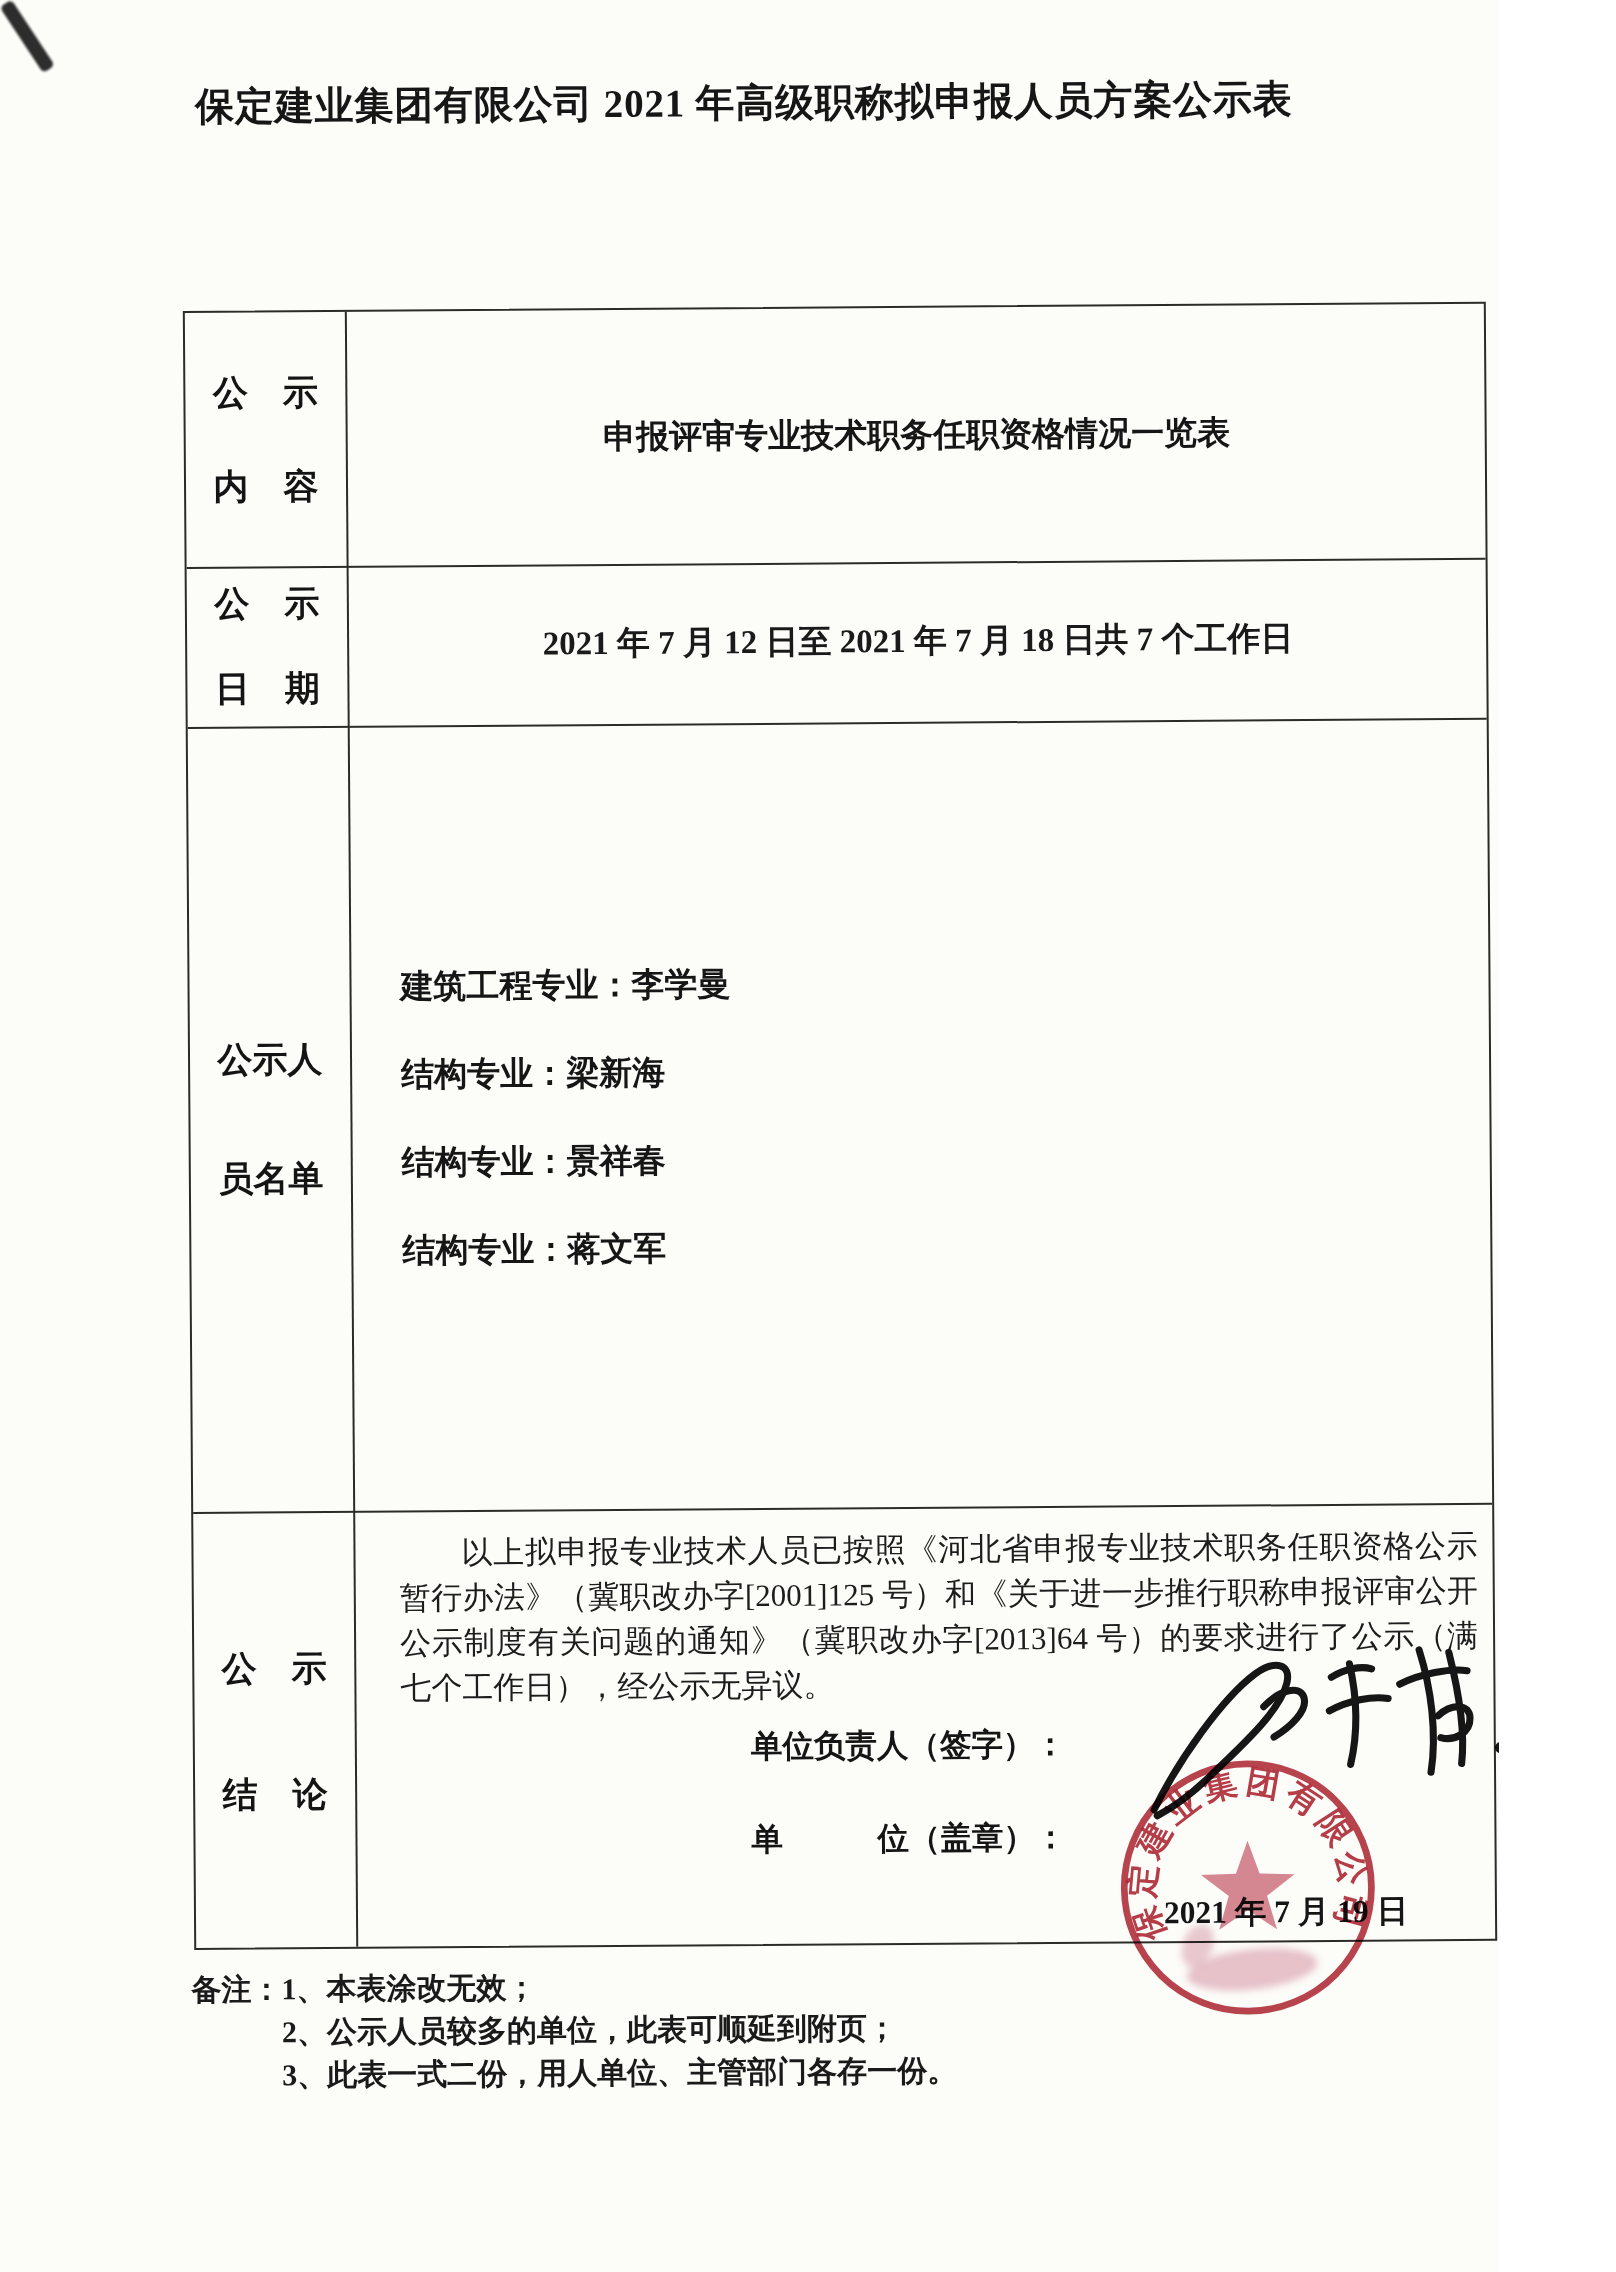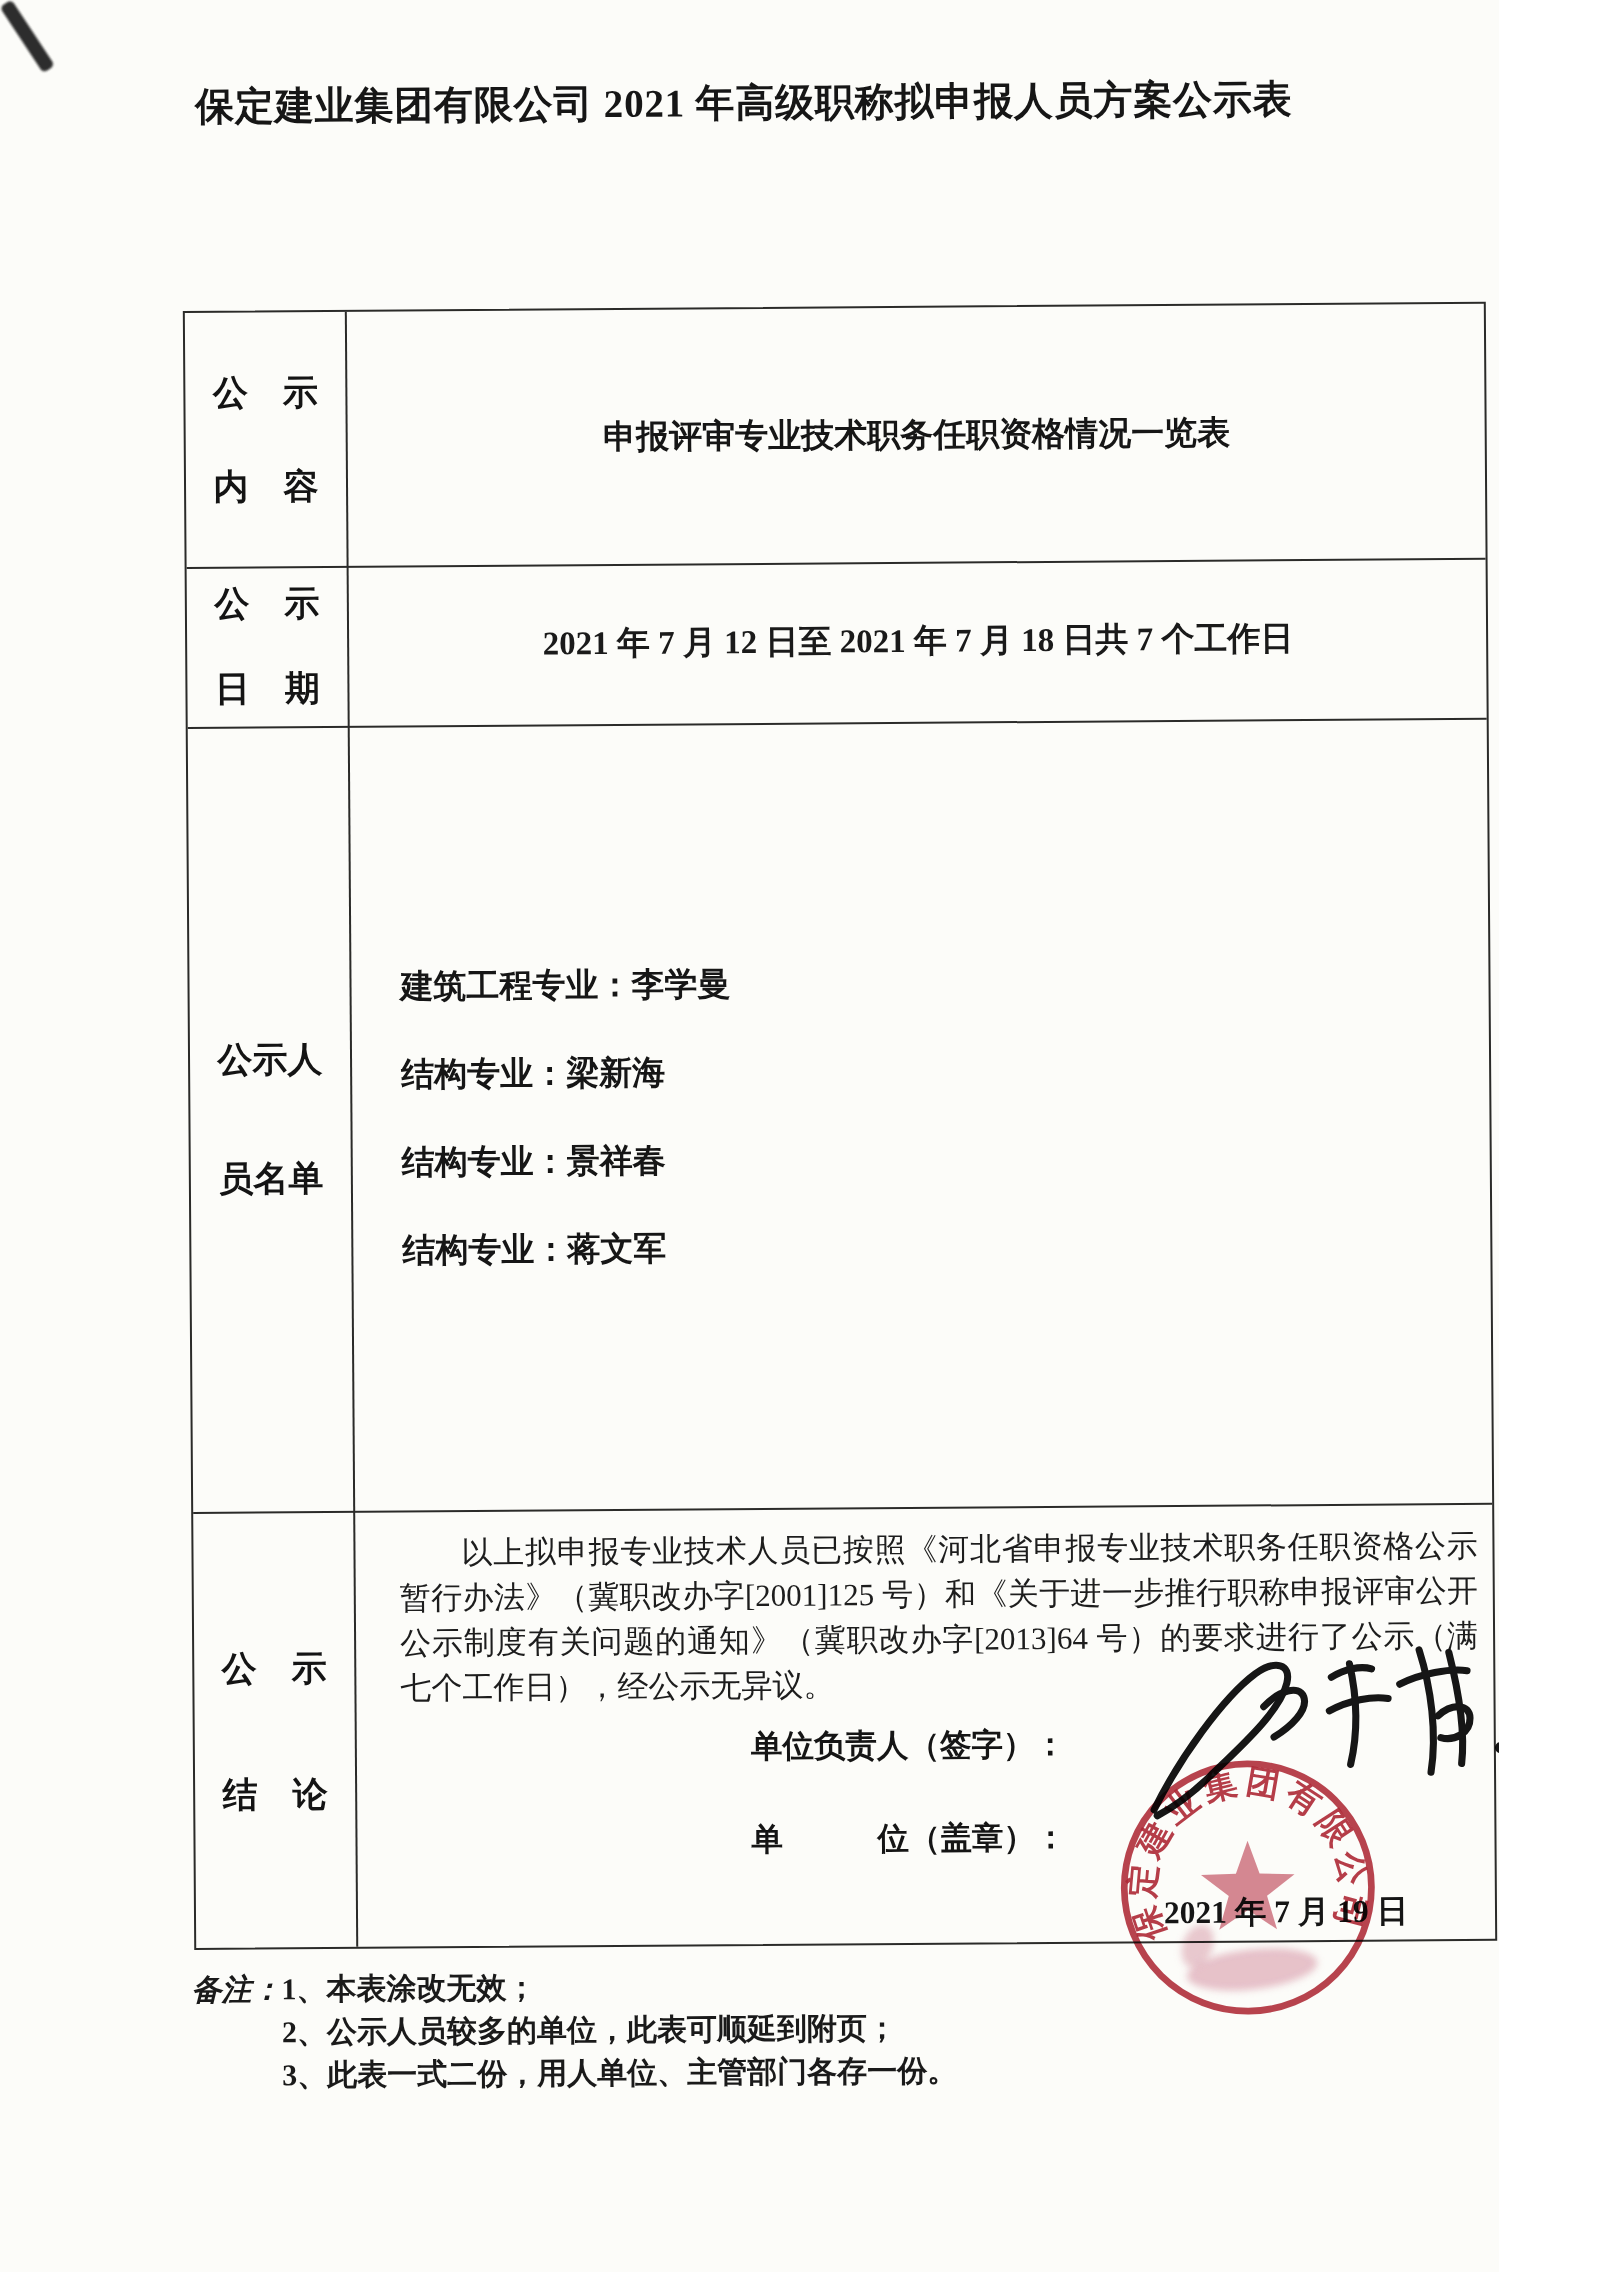--- a/index.html
+++ b/index.html
@@ -50,21 +50,21 @@
     white-space:nowrap;z-index:6;mix-blend-mode:multiply;
   }
   .sig{position:absolute;left:1095px;top:1635px;width:426px;height:185px;z-index:5;
        mix-blend-mode:multiply;transform:rotate(-3deg);}
   .stamp{position:absolute;left:1107px;top:1757px;width:268px;height:268px;z-index:4;
          mix-blend-mode:multiply;opacity:.95;}
   .notes{
     position:absolute;left:184px;top:1964px;display:flex;align-items:flex-start;
     font-size:30px;font-weight:600;line-height:43px;color:#1a1a1a;z-index:2;
   }
-  .notes .prefix{white-space:nowrap;font-style:italic;}
+  .notes .prefix{white-space:nowrap;}
   .notes .nlist{display:flex;flex-direction:column;}
   .artifact-corner{
     position:absolute;left:6.3px;top:1.6px;width:14px;height:79px;background:#1c1c1c;
     transform:rotate(-33deg);transform-origin:top left;border-radius:4.7px;filter:blur(0.8px);opacity:.92;
   }
   .artifact-dash{
     position:absolute;left:1590px;top:1290px;width:19px;height:3.9px;background:#6d6d6d;
     opacity:.55;border-radius:1.6px;
   }
 </style>

